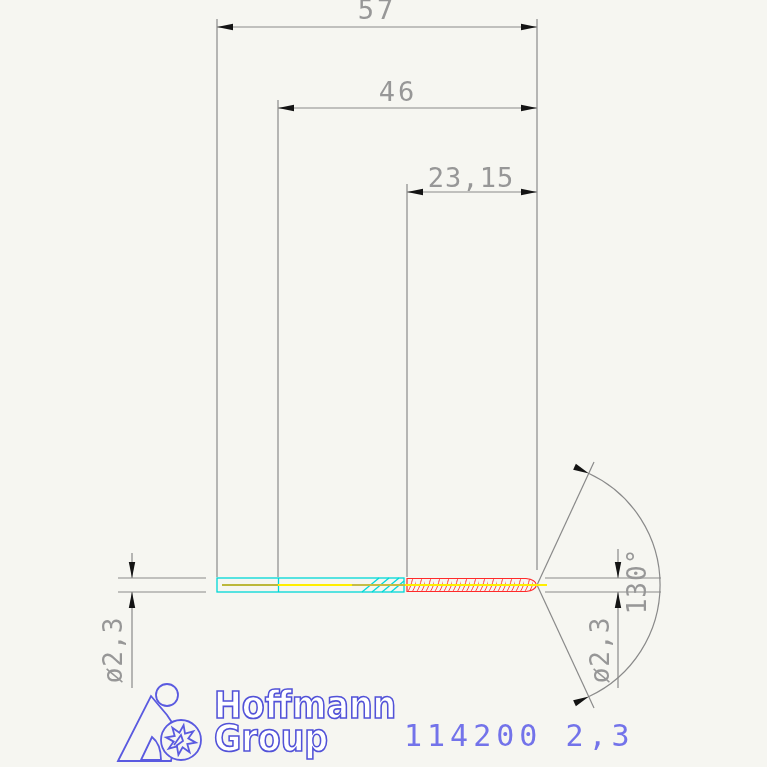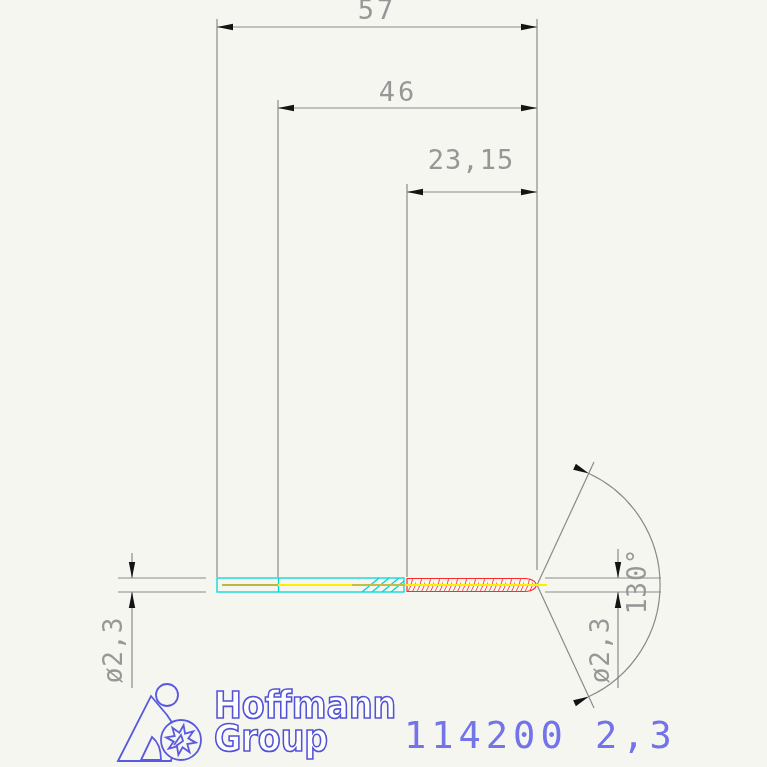--- a/index.html
+++ b/index.html
@@ -16,21 +16,21 @@
     color:#979797;
     font-size:27px;line-height:26px;
     letter-spacing:3px;
     text-align:center;
     white-space:nowrap;
   }
   .rot90{transform:rotate(-90deg);}
   .part-number{
     position:absolute;left:404px;top:719px;
     font-family:"DejaVu Sans Mono",monospace;
-    font-size:37px;line-height:34px;
+    font-size:30px;line-height:34px;
     letter-spacing:5px;
     color:#7373ea;
     white-space:nowrap;
   }
   .brand-text{
     position:absolute;left:214px;top:689px;
     font-family:"DejaVu Sans",sans-serif;
     font-weight:bold;
     font-size:37px;line-height:33px;
     color:#ffffff;
@@ -108,21 +108,21 @@
       <line x1="222" y1="585" x2="547" y2="585" stroke="#ffee00" stroke-width="2"></line>
       <line x1="222" y1="585" x2="278" y2="585" stroke="#a6a64f" stroke-width="1.5"></line>
       <line x1="352" y1="585" x2="405" y2="585" stroke="#8c8c8c" stroke-width="1.2"></line>
     </g>
   </svg>
 
   <div class="dim-text" style="left:317px;top:-3px;width:120px;">57</div>
 
   <div class="dim-text" style="left:338px;top:79px;width:120px;">46</div>
 
-  <div class="dim-text" style="left:411px;top:147px;width:120px;letter-spacing:1px;">23,15</div>
+  <div class="dim-text" style="left:411px;top:165px;width:120px;letter-spacing:1px;">23,15</div>
 
   <div class="dim-text rot90" style="left:58px;top:637px;width:110px;font-size:26px;letter-spacing:1px;">ø2,3</div>
 
   <div class="dim-text rot90" style="left:545px;top:637px;width:110px;font-size:26px;letter-spacing:1px;">ø2,3</div>
 
   <div class="dim-text rot90" style="left:587px;top:568px;width:100px;font-size:26px;letter-spacing:1px;">130°</div>
 
   <svg class="logo-icon" width="110" height="87" viewBox="0 0 110 87">
     <g stroke="#5a5ae0" stroke-width="1.8" fill="none">
       <circle cx="52" cy="15" r="11"></circle>

